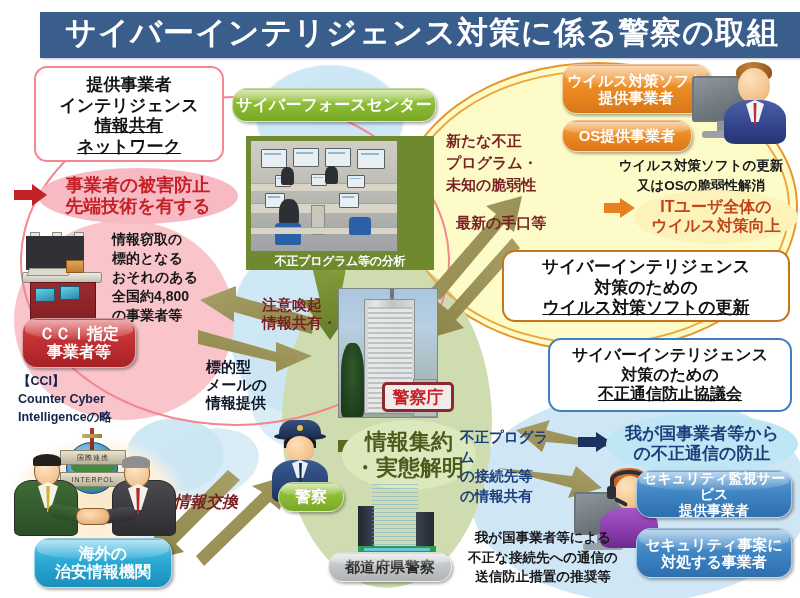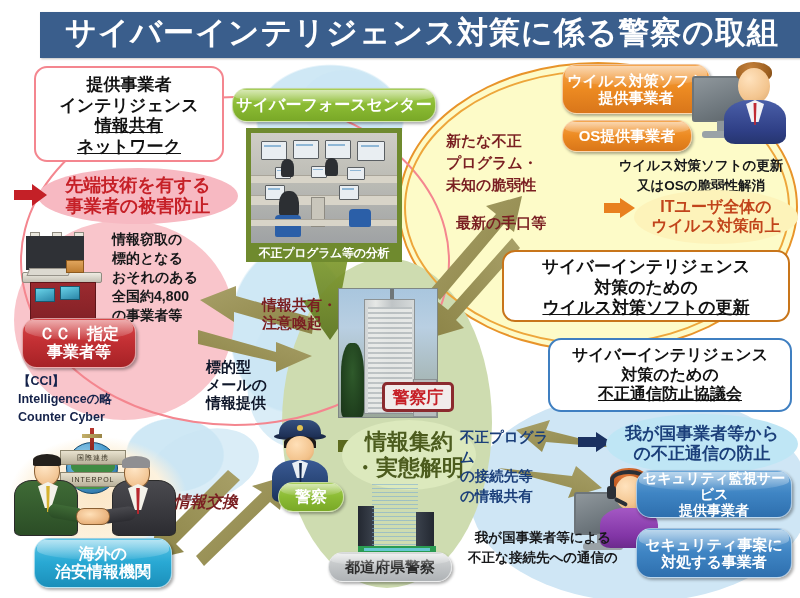--- a/index.html
+++ b/index.html
@@ -480,22 +480,22 @@
   </div>
 
   <div class="callout callout-pink" style="left:34px;top:66px;width:190px;height:96px;padding-top:7px;font-size:17px;">
     <div>提供事業者</div>
     <div>インテリジェンス</div>
     <div class="u">情報共有</div>
     <div class="u">ネットワーク</div>
   </div>
 
   <div class="ellipse-label el-pink" style="left:38px;top:168px;width:200px;height:56px;font-size:18px;flex-direction:column;">
+    <div>事業者の被害防止</div>
     <div>先端技術を有する</div>
-    <div>事業者の被害防止</div>
   </div>
   <svg style="position:absolute;left:14px;top:182px;" width="34" height="26">
     <polygon points="0,8 18,8 18,2 33,13 18,24 18,18 0,18" fill="#c42027"></polygon>
   </svg>
 
   <div class="rack" style="left:22px;top:232px;width:86px;height:100px;">
     <div class="tower" style="left:8px;top:0;"></div>
     <div class="tower" style="left:30px;top:0;"></div>
     <div class="tower" style="left:52px;top:0;"></div>
     <div class="shelf"></div>
@@ -515,22 +515,22 @@
     <div>の事業者等</div>
   </div>
 
   <div class="pill pill-red" style="left:22px;top:318px;width:114px;height:50px;font-size:16px;flex-direction:column;">
     <div>ＣＣＩ指定</div>
     <div>事業者等</div>
   </div>
 
   <div class="txt" style="left:18px;top:372px;width:150px;font-size:12.5px;color:#14224a;line-height:1.45;">
     <div>【CCI】</div>
+    <div>Counter Cyber</div>
     <div>Intelligenceの略</div>
-    <div>Counter Cyber</div>
   </div>
 
   <div class="handshake" style="left:8px;top:436px;width:180px;height:110px;">
     <div class="hs-glow"></div>
     <div class="globe"></div>
     <div class="globe-staff"></div>
     <div class="globe-cross"></div>
     <div class="globe-band">国際連携</div>
     <div class="globe-band low">INTERPOL</div>
 
@@ -556,21 +556,21 @@
 
   <div class="pill pill-cyan" style="left:34px;top:538px;width:138px;height:50px;font-size:16px;flex-direction:column;">
     <div>海外の</div>
     <div>治安情報機関</div>
   </div>
 
   <div class="pill pill-green" style="left:232px;top:88px;width:204px;height:34px;font-size:16px;">
     <span>サイバーフォースセンター</span>
   </div>
 
-  <div class="photo-frame" style="left:246px;top:128px;width:156px;height:134px;">
+  <div class="photo-frame" style="left:246px;top:136px;width:188px;height:134px;">
     <div class="photo ops-room" style="width:146px;height:110px;">
       <div class="mon" style="left:10px;top:8px;width:26px;height:19px;"></div>
       <div class="mon" style="left:42px;top:7px;width:26px;height:19px;"></div>
       <div class="mon" style="left:74px;top:7px;width:26px;height:19px;"></div>
       <div class="mon" style="left:106px;top:8px;width:28px;height:20px;"></div>
       <div class="desk" style="left:0;top:42px;width:146px;height:8px;"></div>
       <div class="mon" style="left:24px;top:34px;width:16px;height:12px;"></div>
       <div class="mon" style="left:60px;top:33px;width:16px;height:12px;"></div>
       <div class="mon" style="left:96px;top:34px;width:18px;height:13px;"></div>
       <div class="person-sil" style="left:30px;top:26px;width:13px;height:18px;"></div>
@@ -621,22 +621,22 @@
     <div class="body"></div>
     <div class="wingR"></div>
     <div class="base"></div>
     <div class="walk"></div>
   </div>
   <div class="pill pill-gray" style="left:328px;top:552px;width:124px;height:30px;font-size:15px;">
     <span>都道府県警察</span>
   </div>
 
   <div class="txt" style="left:262px;top:296px;width:110px;font-size:15px;color:#7a1f22;">
+    <div>注意喚起</div>
     <div>情報共有・</div>
-    <div>注意喚起</div>
   </div>
 
   <div class="txt" style="left:206px;top:358px;width:86px;font-size:15px;color:#0f172a;">
     <div>標的型</div>
     <div>メールの</div>
     <div>情報提供</div>
   </div>
 
   <div class="txt" style="left:174px;top:492px;width:108px;font-size:16px;color:#7a1f22;font-style:italic;">
     <span>情報交換</span>
@@ -732,15 +732,16 @@
     <div>提供事業者</div>
   </div>
   <div class="pill pill-blue" style="left:636px;top:528px;width:156px;height:50px;font-size:15px;flex-direction:column;">
     <div>セキュリティ事案に</div>
     <div>対処する事業者</div>
   </div>
 
   <div class="txt" style="left:452px;top:528px;width:182px;font-size:13.5px;color:#17181a;line-height:1.45;text-align:center;">
     <div>我が国事業者等による</div>
     <div>不正な接続先への通信の</div>
+    <div>送信防止措置の推奨等</div>
   </div>
 
 </div>
 
 </body></html>

